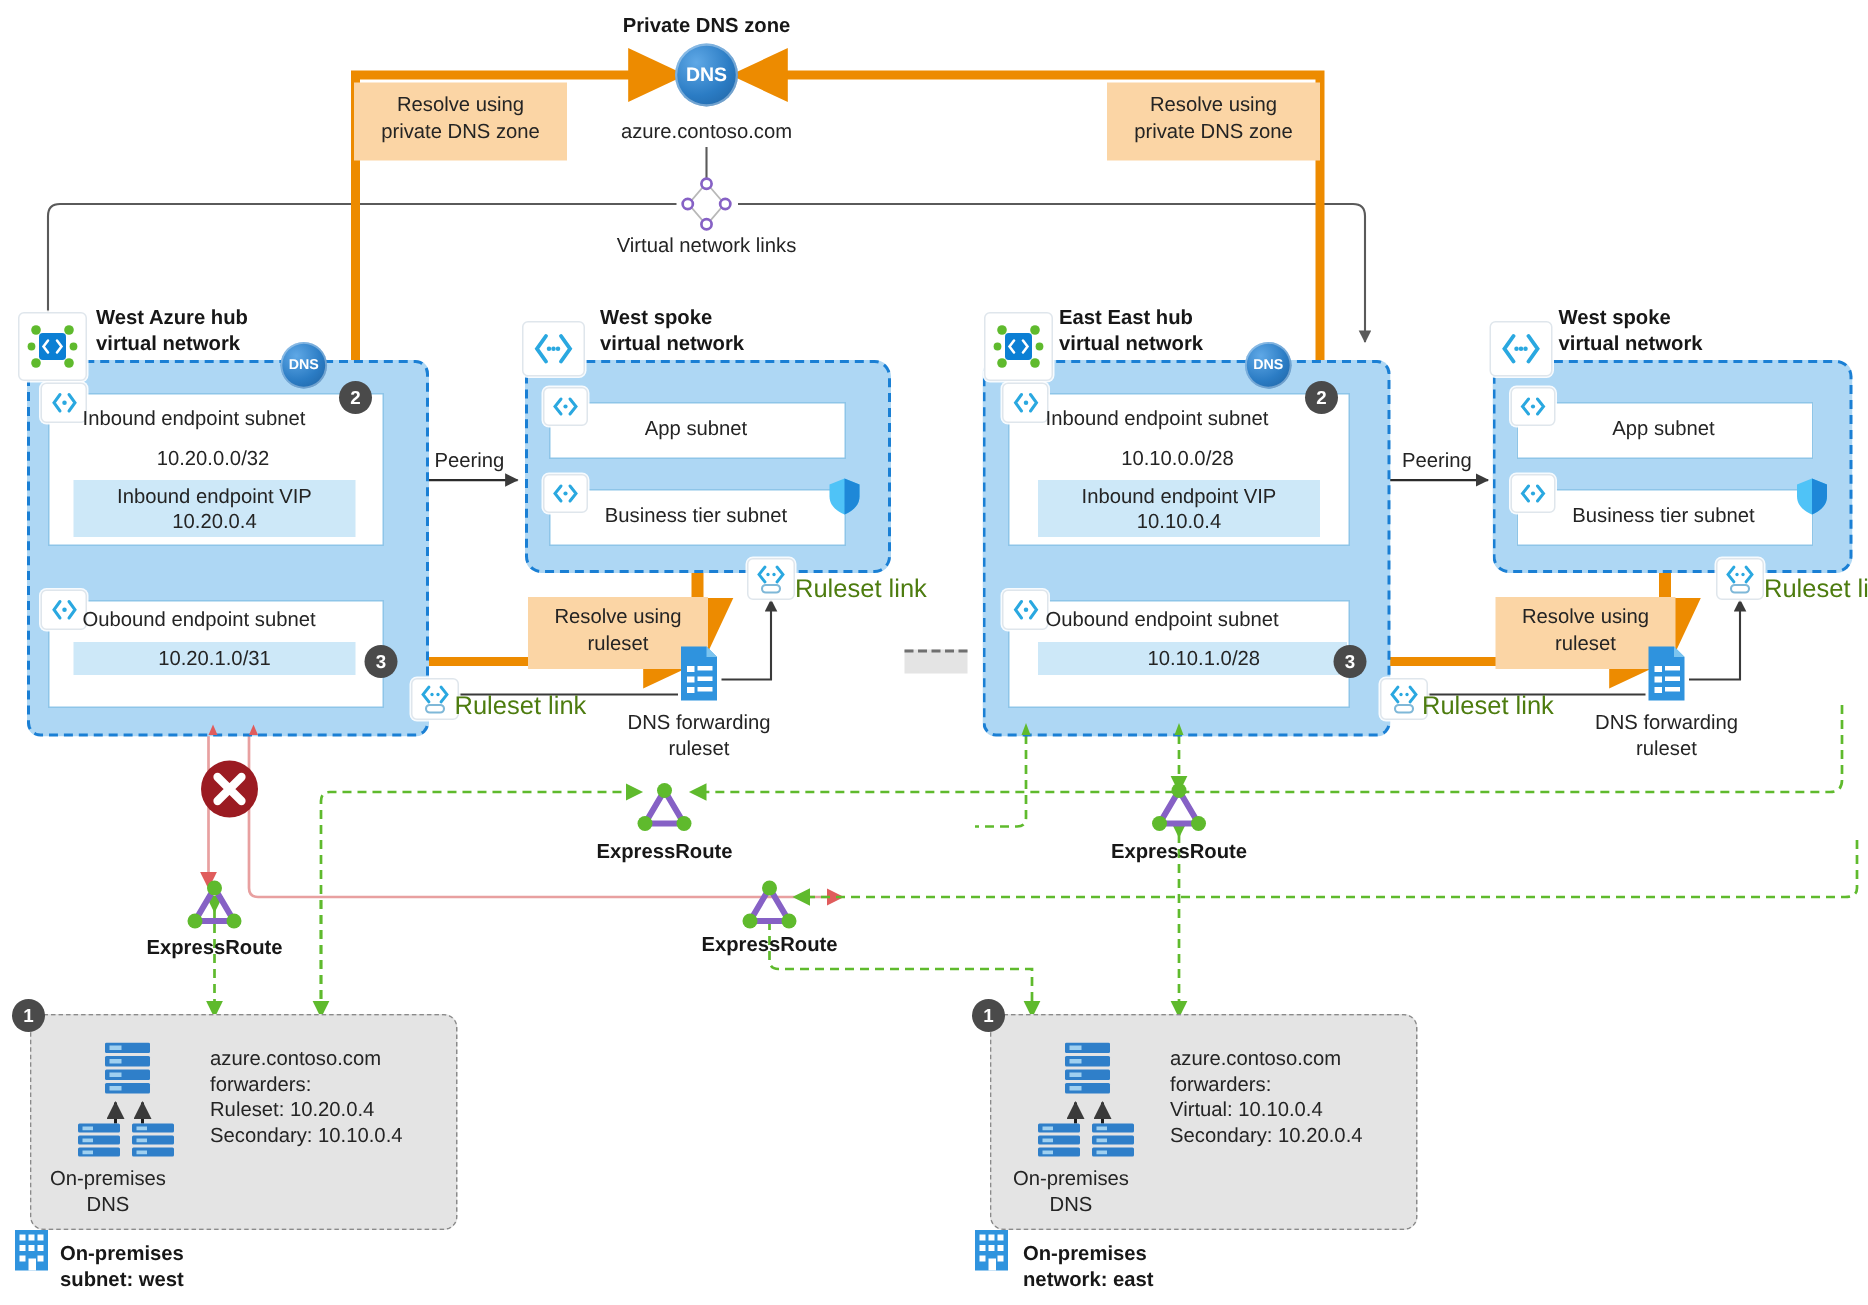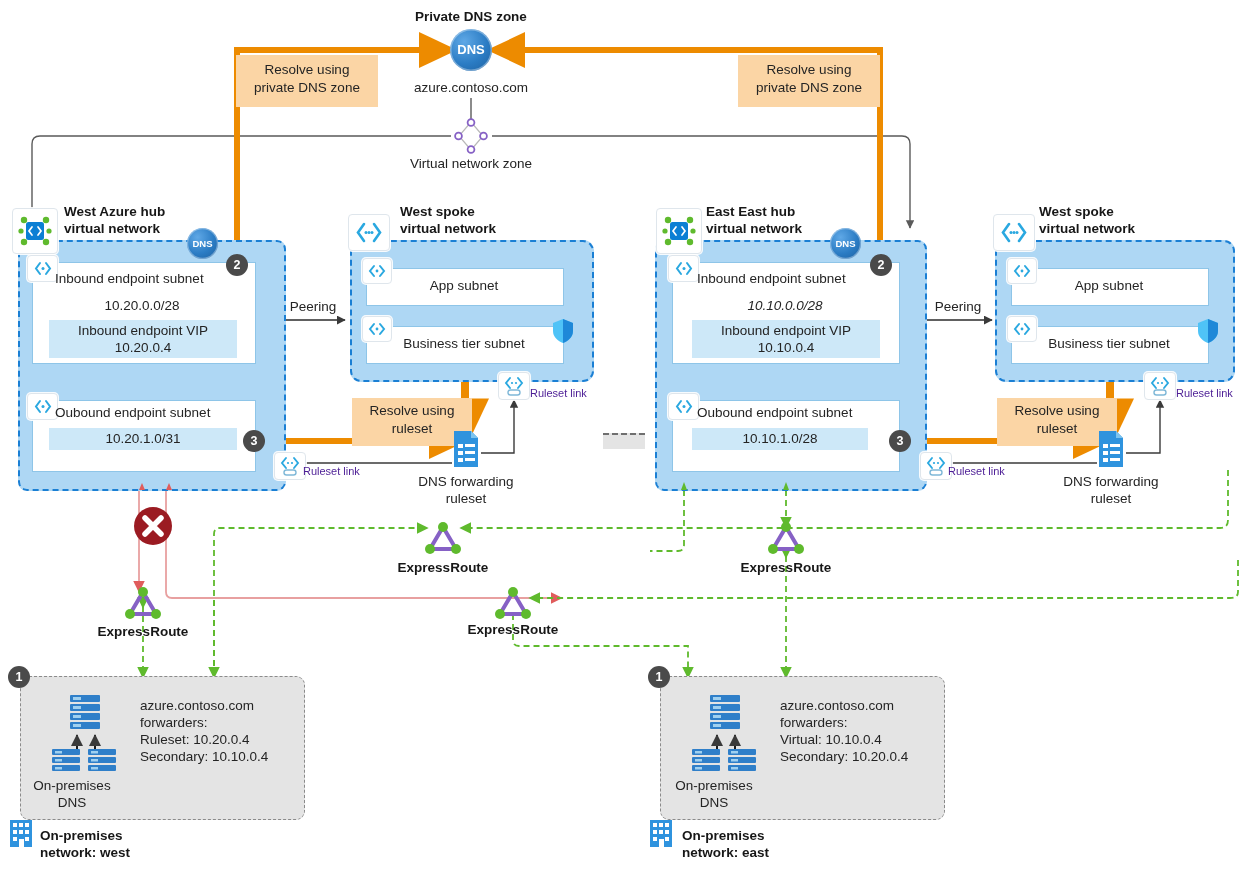--- a/index.html
+++ b/index.html
@@ -3,21 +3,21 @@
 <meta charset="utf-8">
 <style>
   html,body{margin:0;padding:0;background:#ffffff;}
   body{width:1245px;height:870px;position:relative;overflow:hidden;
        font-family:"Liberation Sans","DejaVu Sans",sans-serif;color:#1b1b1b;}
   #canvas{position:absolute;left:0;top:0;width:1245px;height:870px;}
   svg.layer{position:absolute;left:0;top:0;width:1245px;height:870px;overflow:visible;}
   .abs{position:absolute;}
   .ttl{font-weight:bold;font-size:13.5px;line-height:17px;color:#171717;}
   .lbl{font-size:13.5px;line-height:17px;color:#242424;}
-  .lbl-sm{font-size:11px;line-height:16px;color:#4c1d95;}
+  .lbl-sm{font-size:17px;line-height:16px;color:#4d7c0f;}
 
   
   .vnet{position:absolute;background:#aed7f4;border:2px dashed #1a7fd4;border-radius:9px;}
   .vnet.sp{border-radius:11px;}
   
   .subnet{position:absolute;background:#ffffff;border:1px solid #8ec5e8;}
   .subnet-hi{position:absolute;background:#cde8f8;}
 
   
   .obar{position:absolute;background:#fbd5a5;}
@@ -121,21 +121,21 @@
 
 <div class="abs lbl ctext" style="left:381px;top:79px;width:180px;">azure.contoso.com</div>
 
 <svg class="abs" style="left:452px;top:118px;width:38px;height:36px;">
   <path d="M19,4 L31,18 L19,32 L7,18 Z" fill="none" stroke="#b8b8b8" stroke-width="1.2"></path>
   <circle cx="19" cy="4.5" r="3.4" fill="#fff" stroke="#8661C5" stroke-width="1.8"></circle>
   <circle cx="19" cy="31.5" r="3.4" fill="#fff" stroke="#8661C5" stroke-width="1.8"></circle>
   <circle cx="6.5" cy="18" r="3.4" fill="#fff" stroke="#8661C5" stroke-width="1.8"></circle>
   <circle cx="31.5" cy="18" r="3.4" fill="#fff" stroke="#8661C5" stroke-width="1.8"></circle>
 </svg>
-<div class="abs lbl ctext" style="left:381px;top:155px;width:180px;">Virtual network zone</div>
+<div class="abs lbl ctext" style="left:381px;top:155px;width:180px;">Virtual network links</div>
 
 <div class="obar" style="left:236px;top:55px;width:142px;height:46px;padding-top:6px;">
   <span>Resolve using</span>
   <span>private DNS zone</span>
 </div>
 <div class="obar" style="left:738px;top:55px;width:142px;height:46px;padding-top:6px;">
   <span>Resolve using</span>
   <span>private DNS zone</span>
 </div>
 
@@ -165,21 +165,21 @@
 </div>
 
 <div class="subnet" style="left:32px;top:262px;width:222px;height:100px;"></div>
 <div class="icobox" style="left:27px;top:255px;width:29px;height:25px;">
   <svg width="29" height="25" viewBox="0 0 29 25">
     <path d="M12,7 L8,12.5 L12,18 M18,7 L22,12.5 L18,18" stroke="#2aa8e0" stroke-width="2" fill="none" stroke-linecap="round"></path>
     <circle cx="15" cy="12.5" r="1.5" fill="#2aa8e0"></circle>
   </svg>
 </div>
 <div class="abs lbl" style="left:55px;top:270px;width:200px;">Inbound endpoint subnet</div>
-<div class="abs lbl ctext" style="left:42px;top:297px;width:200px;">10.20.0.0/28</div>
+<div class="abs lbl ctext" style="left:42px;top:297px;width:200px;">10.20.0.0/32</div>
 <div class="subnet-hi" style="left:49px;top:320px;width:188px;height:38px;">
   <div class="lbl ctext" style="padding-top:2px;">Inbound endpoint VIP</div>
   <div class="lbl ctext">10.20.0.4</div>
 </div>
 
 <div class="subnet" style="left:32px;top:400px;width:222px;height:70px;"></div>
 <div class="icobox" style="left:27px;top:393px;width:29px;height:25px;">
   <svg width="29" height="25" viewBox="0 0 29 25">
     <path d="M12,7 L8,12.5 L12,18 M18,7 L22,12.5 L18,18" stroke="#2aa8e0" stroke-width="2" fill="none" stroke-linecap="round"></path>
     <circle cx="15" cy="12.5" r="1.5" fill="#2aa8e0"></circle>
@@ -296,35 +296,35 @@
 </div>
 
 <div class="subnet" style="left:672px;top:262px;width:226px;height:100px;"></div>
 <div class="icobox" style="left:668px;top:255px;width:29px;height:25px;">
   <svg width="29" height="25" viewBox="0 0 29 25">
     <path d="M12,7 L8,12.5 L12,18 M18,7 L22,12.5 L18,18" stroke="#2aa8e0" stroke-width="2" fill="none" stroke-linecap="round"></path>
     <circle cx="15" cy="12.5" r="1.5" fill="#2aa8e0"></circle>
   </svg>
 </div>
 <div class="abs lbl" style="left:697px;top:270px;width:210px;">Inbound endpoint subnet</div>
-<div class="abs lbl ctext" style="left:685px;top:297px;width:200px;font-style:italic;">10.10.0.0/28</div>
+<div class="abs lbl ctext" style="left:685px;top:297px;width:200px;">10.10.0.0/28</div>
 <div class="subnet-hi" style="left:692px;top:320px;width:188px;height:38px;">
   <div class="lbl ctext" style="padding-top:2px;">Inbound endpoint VIP</div>
   <div class="lbl ctext">10.10.0.4</div>
 </div>
 
 <div class="subnet" style="left:672px;top:400px;width:226px;height:70px;"></div>
 <div class="icobox" style="left:668px;top:393px;width:29px;height:25px;">
   <svg width="29" height="25" viewBox="0 0 29 25">
     <path d="M12,7 L8,12.5 L12,18 M18,7 L22,12.5 L18,18" stroke="#2aa8e0" stroke-width="2" fill="none" stroke-linecap="round"></path>
     <circle cx="15" cy="12.5" r="1.5" fill="#2aa8e0"></circle>
   </svg>
 </div>
 <div class="abs lbl" style="left:697px;top:404px;width:210px;">Oubound endpoint subnet</div>
-<div class="subnet-hi" style="left:692px;top:428px;width:176px;height:22px;">
+<div class="subnet-hi" style="left:692px;top:428px;width:191px;height:22px;padding-left:15px;">
   <div class="lbl ctext" style="padding-top:2px;">10.10.1.0/28</div>
 </div>
 
 <div class="badge" style="left:870px;top:254px;">2</div>
 <div class="badge" style="left:889px;top:430px;">3</div>
 
 <div class="icobox" style="left:920px;top:452px;width:30px;height:26px;">
   <svg width="30" height="26" viewBox="0 0 30 26">
     <path d="M11,5 L7,10 L11,15 M19,5 L23,10 L19,15" stroke="#2aa8e0" stroke-width="1.9" fill="none" stroke-linecap="round"></path>
     <circle cx="13" cy="10" r="1.1" fill="#2aa8e0"></circle>
@@ -494,21 +494,21 @@
     <rect x="5" y="12" width="4" height="4"></rect>
         <rect x="11" y="12" width="4" height="4"></rect>
         <rect x="17" y="12" width="4" height="4"></rect>
     <rect x="5" y="19" width="4" height="4"></rect>
         <rect x="17" y="19" width="4" height="4"></rect>
   </g>
   <rect x="11" y="21" width="5" height="8" fill="#fff"></rect>
 </svg>
 <div class="abs ttl" style="left:40px;top:827px;width:200px;">
   <div>On-premises</div>
-  <div>network: west</div>
+  <div>subnet: west</div>
 </div>
 
 <div class="onprem" style="left:660px;top:676px;width:283px;height:142px;"></div>
 <div class="badge" style="left:648px;top:666px;">1</div>
 
 <svg class="abs" style="left:678px;top:695px;width:90px;height:78px;">
   <g fill="#2f7fc9">
     <rect x="32" y="0" width="30" height="7" rx="1"></rect>
         <rect x="32" y="9" width="30" height="7" rx="1"></rect>
     <rect x="32" y="18" width="30" height="7" rx="1"></rect>

